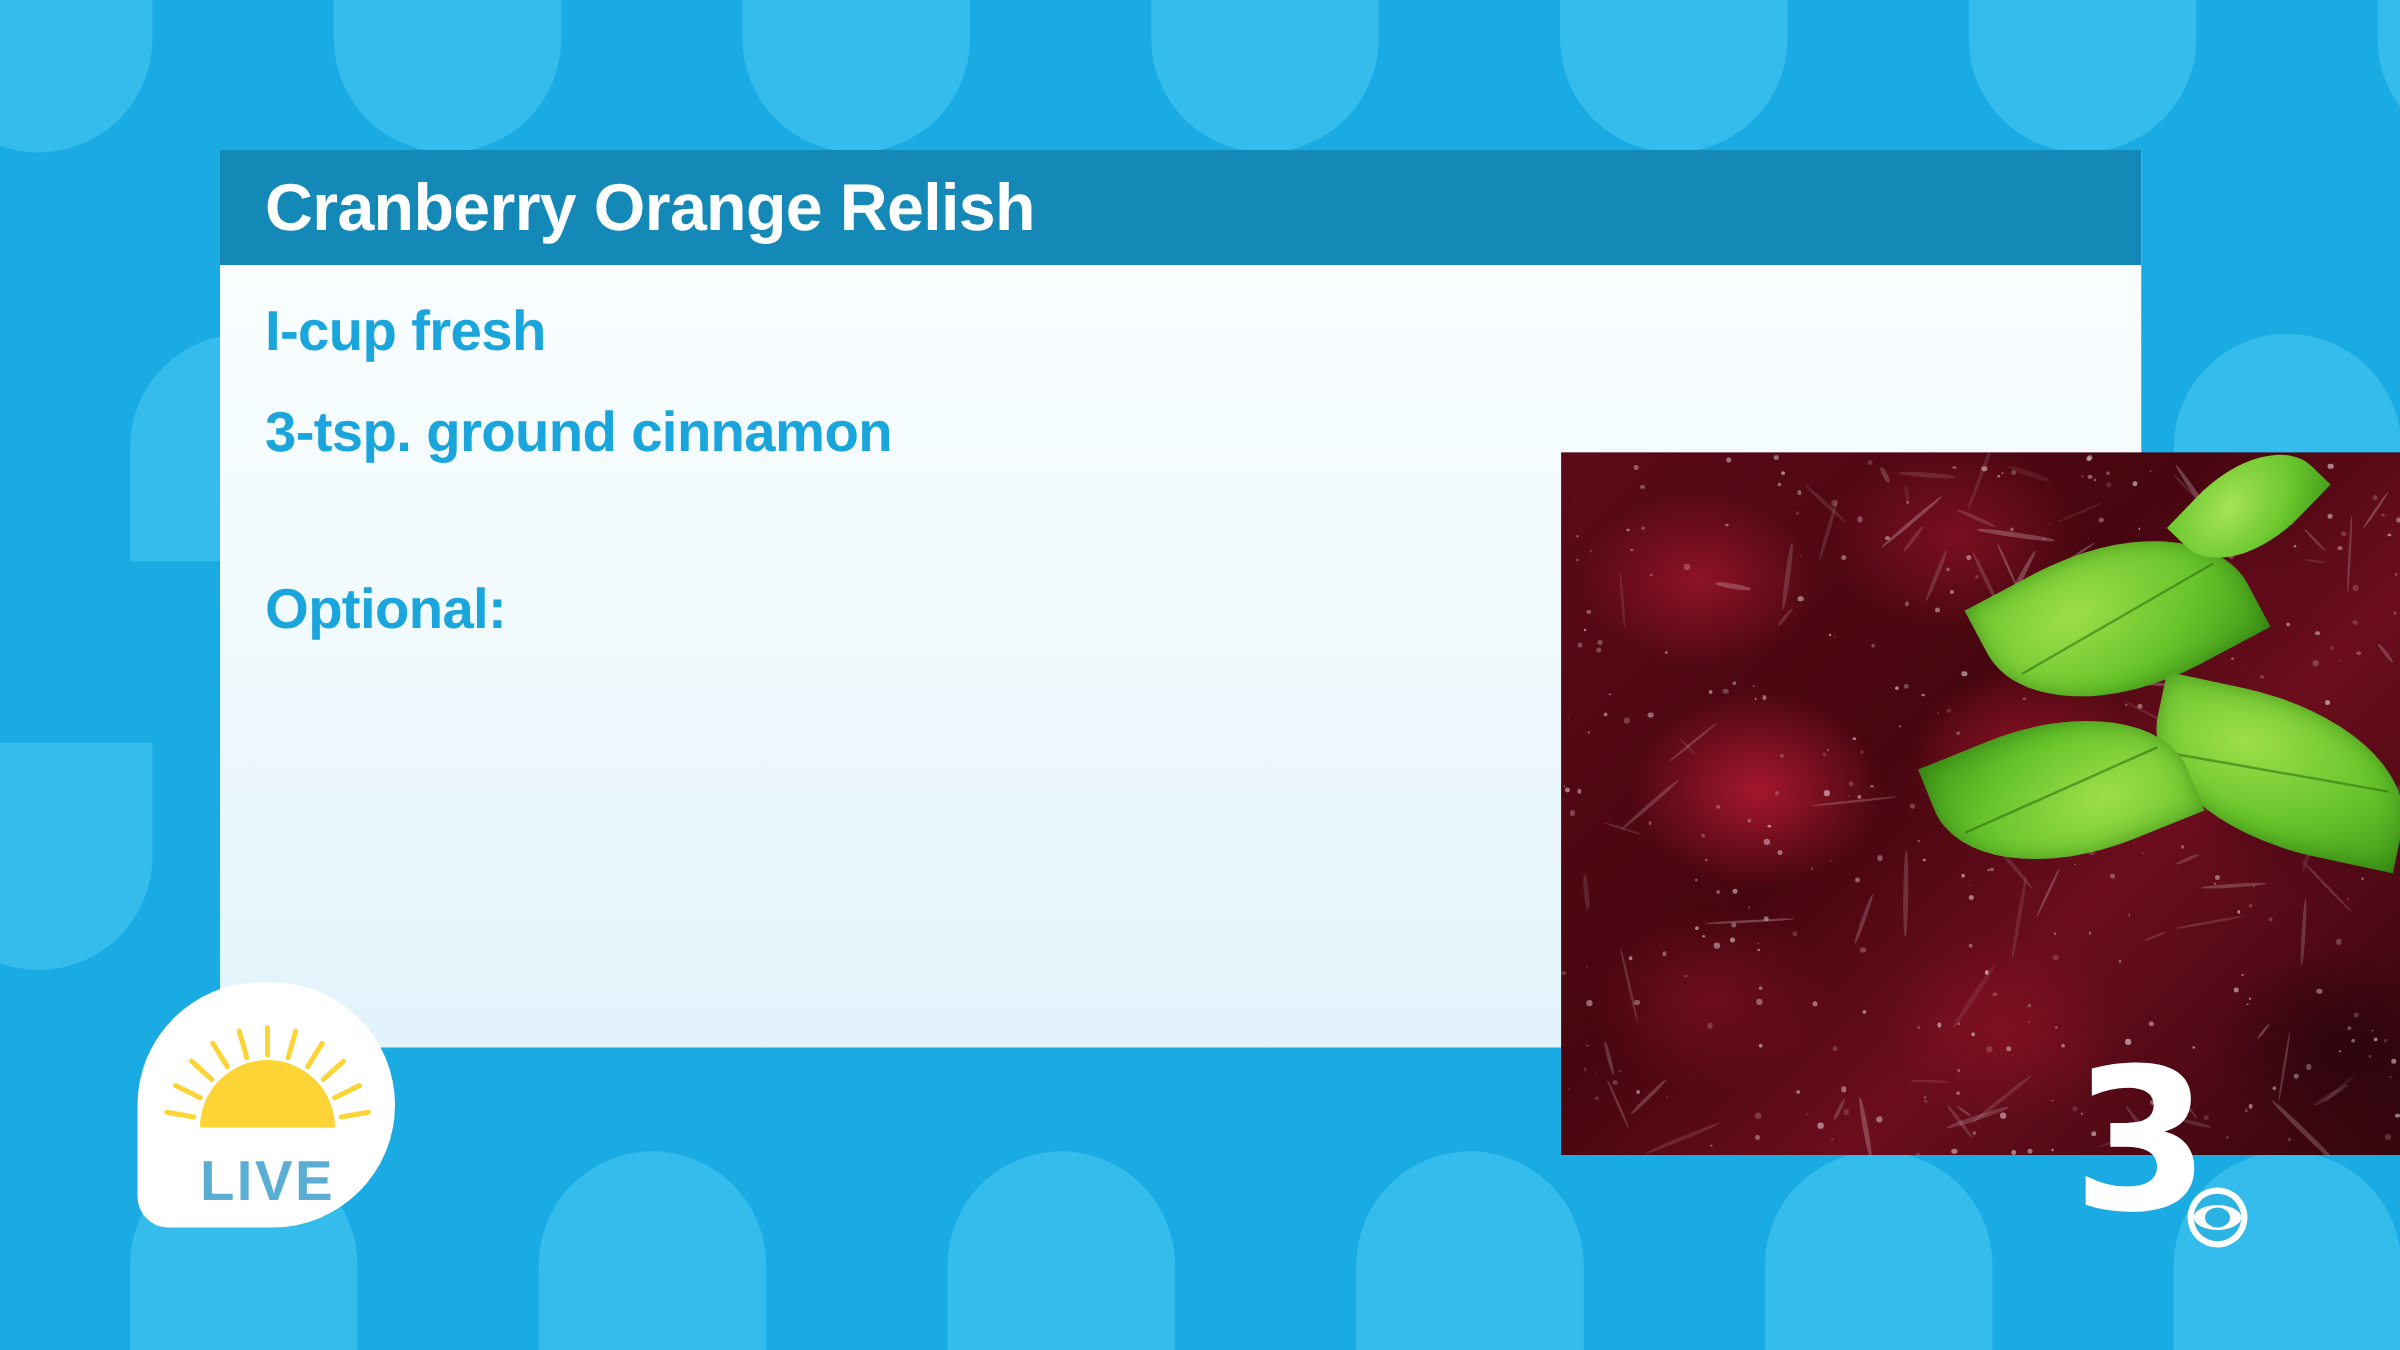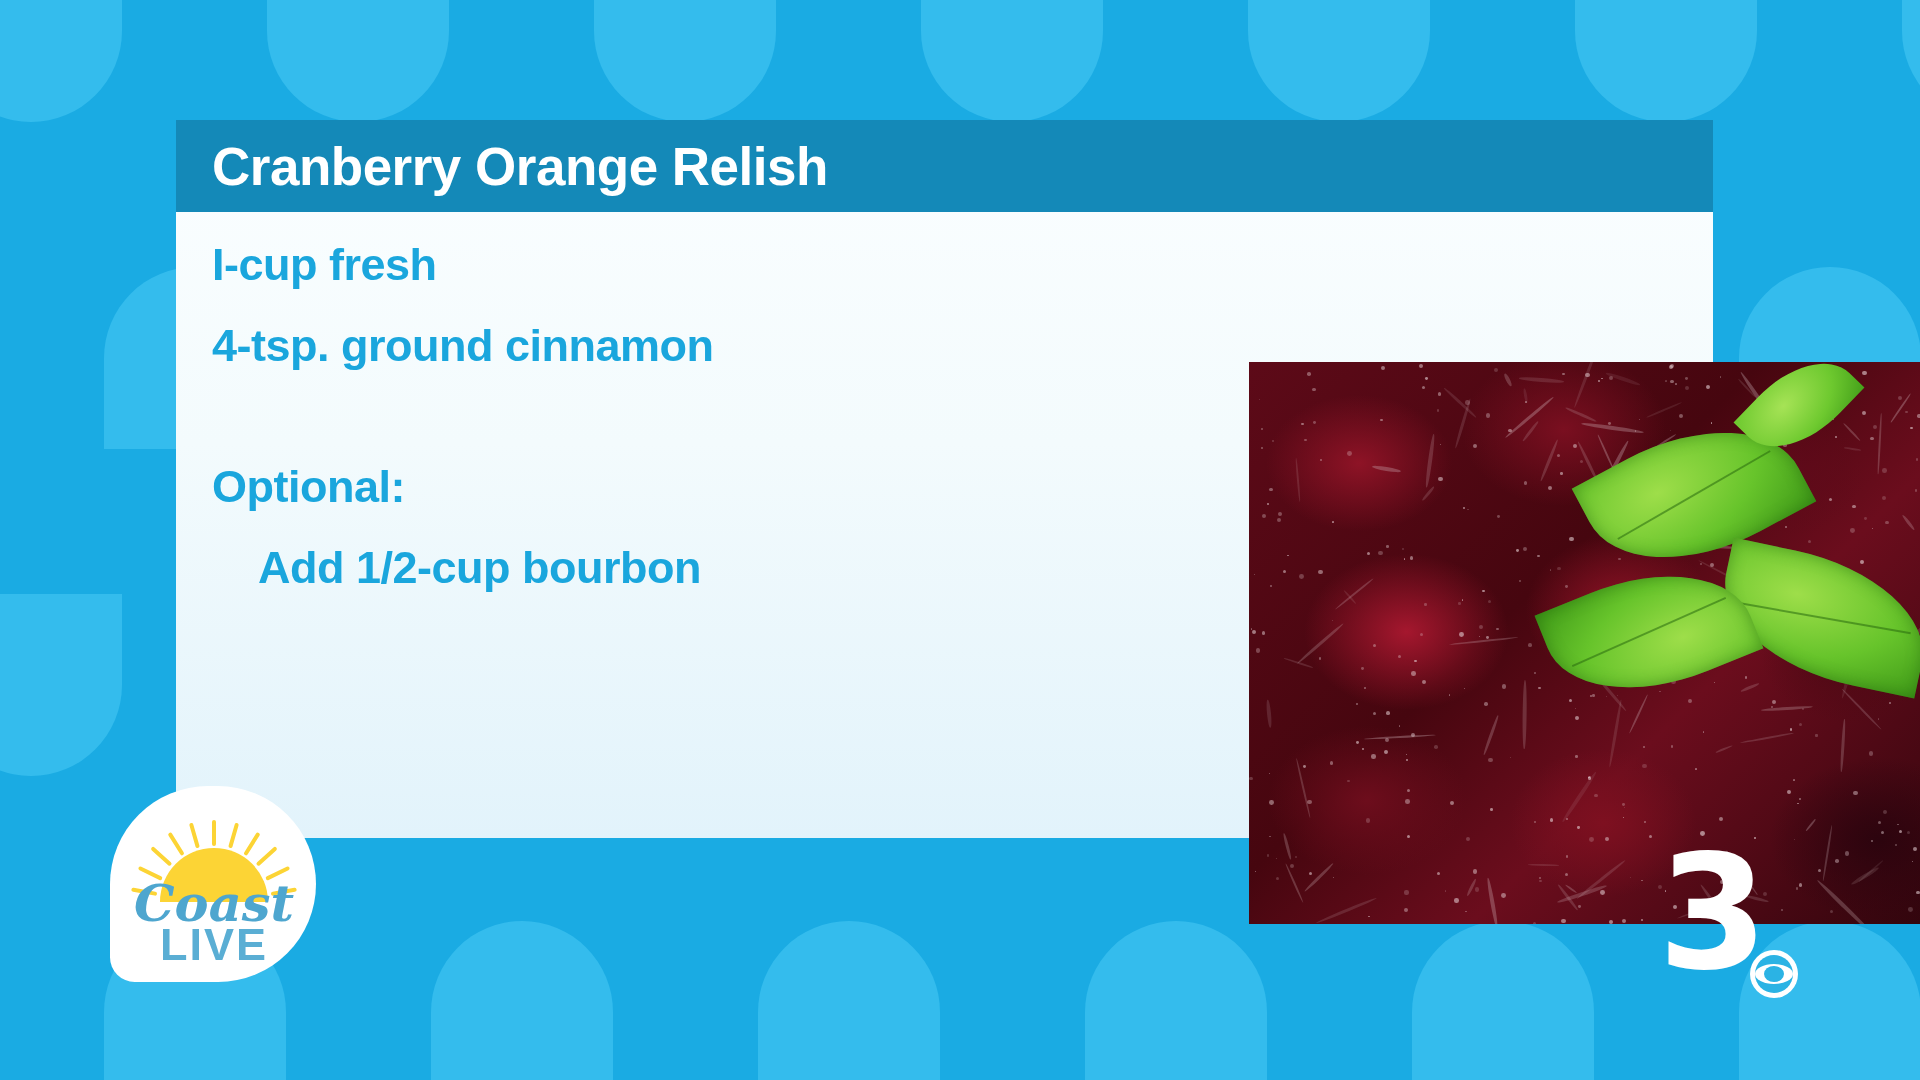--- a/index.html
+++ b/index.html
@@ -290,24 +290,23 @@
     </div>
 
   <div class="card">
 
     <div class="card-header">
       <div class="card-title">Cranberry Orange Relish</div>
     </div>
 
     <div class="ingredients">
       <div class="ing-line">I-cup fresh</div>
-      <div class="ing-line">4-tsp. ground cinnamon</div>
+      <div class="ing-line">3-tsp. ground cinnamon</div>
       <div class="ing-line spacer"></div>
       <div class="ing-line">Optional:</div>
-      <div class="ing-line indent">Add 1/2-cup bourbon</div>
     </div>
 
     <div class="photo">
       <div class="photo-bg"></div>
       <div id="specks">
           <div class="speck" style="width: 4.88127px; height: 4.88127px; left: 350.679px; top: 528.399px; opacity: 0.76;"></div>
           <div class="speck" style="width: 3.40368px; height: 3.40368px; left: 487.692px; top: 139.721px; opacity: 0.64;"></div>
           <div class="speck" style="width: 4.02268px; height: 4.02268px; left: 40.9062px; top: 502.392px; opacity: 0.34;"></div>
           <div class="speck" style="width: 3.30196px; height: 3.30196px; left: 333.907px; top: 131.855px; opacity: 0.65;"></div>
           <div class="speck" style="width: 1.74727px; height: 1.74727px; left: 212.697px; top: 237.049px; opacity: 0.72;"></div>
@@ -765,21 +764,20 @@
         <div class="ray" style="height: 26px; left: 71.2647px; top: 42.8132px; transform: rotate(-32deg);"></div>
         <div class="ray" style="height: 26px; left: 86.013px; top: 36.2468px; transform: rotate(-16deg);"></div>
         <div class="ray" style="height: 26px; left: 102px; top: 34px; transform: rotate(0deg);"></div>
         <div class="ray" style="height: 26px; left: 117.987px; top: 36.2468px; transform: rotate(16deg);"></div>
         <div class="ray" style="height: 26px; left: 132.735px; top: 42.8132px; transform: rotate(32deg);"></div>
         <div class="ray" style="height: 26px; left: 145.102px; top: 53.1904px; transform: rotate(48deg);"></div>
         <div class="ray" style="height: 26px; left: 154.13px; top: 66.5745px; transform: rotate(64deg);"></div>
         <div class="ray" style="height: 26px; left: 159.119px; top: 81.9284px; transform: rotate(80deg);"></div>
       </div>
     <div class="sun-body"></div>
-    <div class="coast-word">Coast</div>
     <div class="live-word">LIVE</div>
   </div>
 
   <div class="ch3">
     <div class="ch3-num">3</div>
     <div class="cbs-eye">
       <div class="outer"></div>
       <div class="lens"></div>
       <div class="pupil"></div>
     </div>

